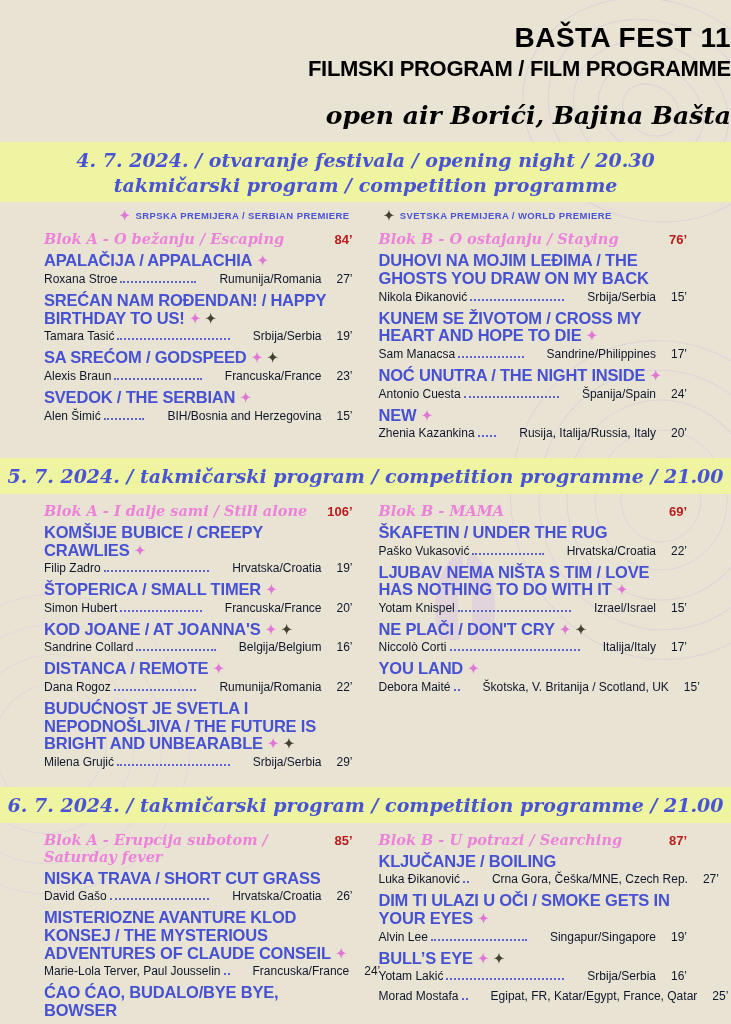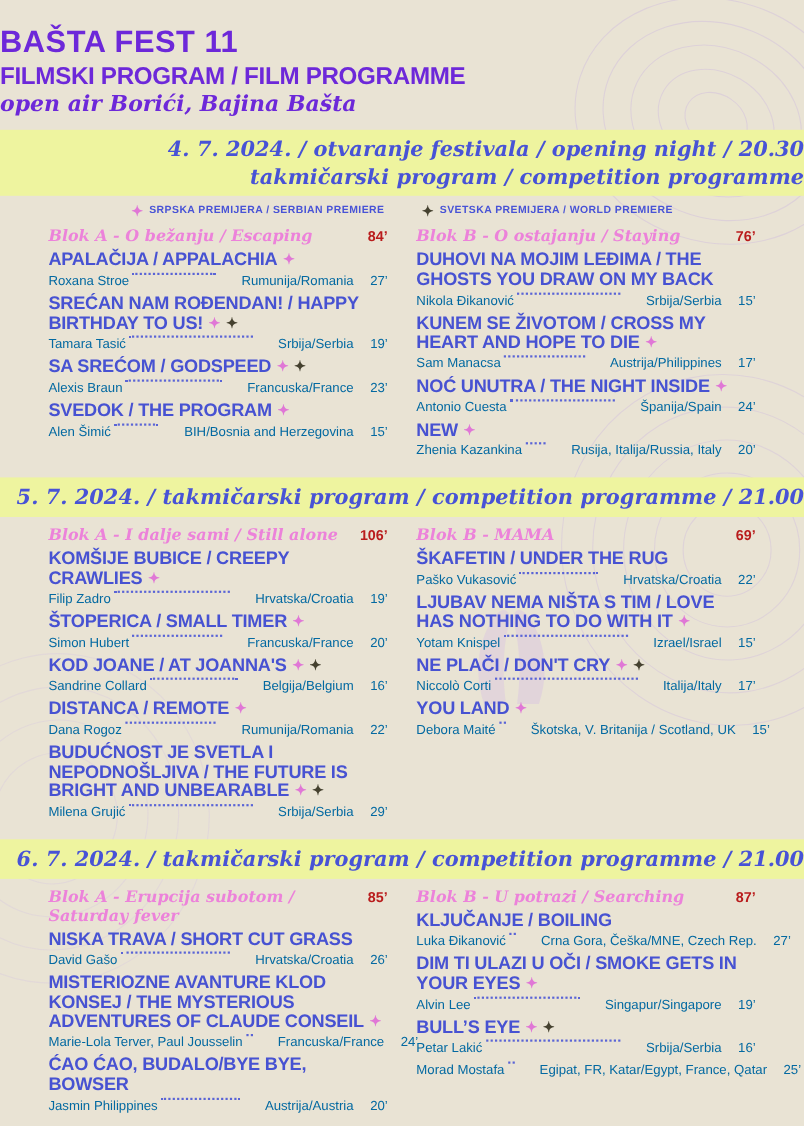--- a/index.html
+++ b/index.html
@@ -1,48 +1,48 @@
 <!DOCTYPE html>
 <html><head>
 <meta charset="utf-8">
 <style>
   html,body{margin:0;padding:0;background:#c7c0b0;}
   .poster{position:relative;width:731px;height:1024px;margin:0 auto;background:#e9e3d4;
     overflow:hidden;font-family:"Liberation Sans",sans-serif;}
   .deco{position:absolute;z-index:0;pointer-events:none;}
   .content{position:relative;z-index:1;}
 
-  .header{text-align:left;padding-top:22px;color:#6d28d9;}
+  .header{text-align:right;padding-top:22px;color:#000000;}
   .title{font-size:28px;font-weight:bold;letter-spacing:.5px;}
   .subtitle{font-size:22px;font-weight:bold;letter-spacing:-.3px;margin-top:2px;}
-  .venue{font-family:"DejaVu Serif",serif;font-style:italic;font-weight:bold;font-size:20px;margin-top:0;}
+  .venue{font-family:"DejaVu Serif",serif;font-style:italic;font-weight:bold;font-size:25px;margin-top:19px;}
 
   .band{background:#eef49f;text-align:center;padding:6px 0 5px;margin-top:12px;}
   .band-line{font-family:"DejaVu Serif",serif;font-style:italic;font-weight:bold;
-    color:#4853d6;font-size:19px;line-height:1.3;text-align:right;}
+    color:#4853d6;font-size:19px;line-height:1.3;}
 
   .legend{display:flex;justify-content:center;gap:34px;margin:7px 0 6px;}
   .legend-item{display:flex;align-items:center;gap:5px;color:#4853d6;
     font-size:9.5px;font-weight:bold;letter-spacing:.4px;}
   .diamond{font-size:13px;line-height:1;}
   .diamond.srpska{color:#e077d6;}
   .diamond.svetska{color:#45412f;}
 
   .columns{display:flex;gap:26px;padding:0 44px;margin-top:8px;}
   .block{flex:1;min-width:0;}
   .block-head{display:flex;justify-content:space-between;align-items:baseline;margin-bottom:5px;}
   .block-name{color:#ec82da;font-family:"DejaVu Serif",serif;font-style:italic;
     font-weight:bold;font-size:14.5px;}
   .block-dur{color:#b91c1c;font-weight:bold;font-size:13px;}
   .film{margin-bottom:6px;}
   .film-title{color:#4752d2;font-weight:bold;font-size:16.5px;line-height:1.07;letter-spacing:-.2px;}
   .marker{display:inline-block;margin-left:5px;font-size:13px;vertical-align:1px;}
   .marker.srpska{color:#e077d6;}
   .marker.svetska{color:#45412f;}
-  .credits{display:flex;align-items:flex-start;color:#0369a1;font-size:12px;margin-top:2px;}
+  .credits{display:flex;align-items:flex-end;color:#0f172a;font-size:12px;margin-top:2px;}
   .c-name{white-space:nowrap;}
   .c-dots{flex:1;border-bottom:2px dotted #5a64d6;margin:0 3px 3px;min-width:6px;}
   .c-country{white-space:nowrap;padding-left:20px;}
   .c-dur{min-width:24px;text-align:right;margin-left:7px;white-space:nowrap;}
 </style>
 </head>
 <body>
 
 <div class="poster">
 
@@ -128,21 +128,21 @@
             <div class="film">
               <div class="film-title"><span>SA SREĆOM / GODSPEED</span><span class="marker srpska">✦</span><span class="marker svetska">✦</span></div>
               <div class="credits">
                 <span class="c-name">Alexis Braun</span>
                 <span class="c-dots"></span>
                 <span class="c-country">Francuska/France</span>
                 <span class="c-dur">23’</span>
               </div>
             </div>
             <div class="film">
-              <div class="film-title"><span>SVEDOK / THE PROGRAM</span><span class="marker srpska">✦</span></div>
+              <div class="film-title"><span>SVEDOK / THE SERBIAN</span><span class="marker srpska">✦</span></div>
               <div class="credits">
                 <span class="c-name">Alen Šimić</span>
                 <span class="c-dots"></span>
                 <span class="c-country">BIH/Bosnia and Herzegovina</span>
                 <span class="c-dur">15’</span>
               </div>
             </div>
           </div>
           <div class="block">
             <div class="block-head">
@@ -156,21 +156,21 @@
                 <span class="c-dots"></span>
                 <span class="c-country">Srbija/Serbia</span>
                 <span class="c-dur">15’</span>
               </div>
             </div>
             <div class="film">
               <div class="film-title"><span>KUNEM SE ŽIVOTOM / CROSS MY HEART AND HOPE TO DIE</span><span class="marker srpska">✦</span></div>
               <div class="credits">
                 <span class="c-name">Sam Manacsa</span>
                 <span class="c-dots"></span>
-                <span class="c-country">Austrija/Philippines</span>
+                <span class="c-country">Sandrine/Philippines</span>
                 <span class="c-dur">17’</span>
               </div>
             </div>
             <div class="film">
               <div class="film-title"><span>NOĆ UNUTRA / THE NIGHT INSIDE</span><span class="marker srpska">✦</span></div>
               <div class="credits">
                 <span class="c-name">Antonio Cuesta</span>
                 <span class="c-dots"></span>
                 <span class="c-country">Španija/Spain</span>
                 <span class="c-dur">24’</span>
@@ -341,21 +341,21 @@
               <div class="credits">
                 <span class="c-name">Alvin Lee</span>
                 <span class="c-dots"></span>
                 <span class="c-country">Singapur/Singapore</span>
                 <span class="c-dur">19’</span>
               </div>
             </div>
             <div class="film">
               <div class="film-title"><span>BULL’S EYE</span><span class="marker srpska">✦</span><span class="marker svetska">✦</span></div>
               <div class="credits">
-                <span class="c-name">Petar Lakić</span>
+                <span class="c-name">Yotam Lakić</span>
                 <span class="c-dots"></span>
                 <span class="c-country">Srbija/Serbia</span>
                 <span class="c-dur">16’</span>
               </div>
             </div>
             <div class="film">
               <div class="credits">
                 <span class="c-name">Morad Mostafa</span>
                 <span class="c-dots"></span>
                 <span class="c-country">Egipat, FR, Katar/Egypt, France, Qatar</span>

